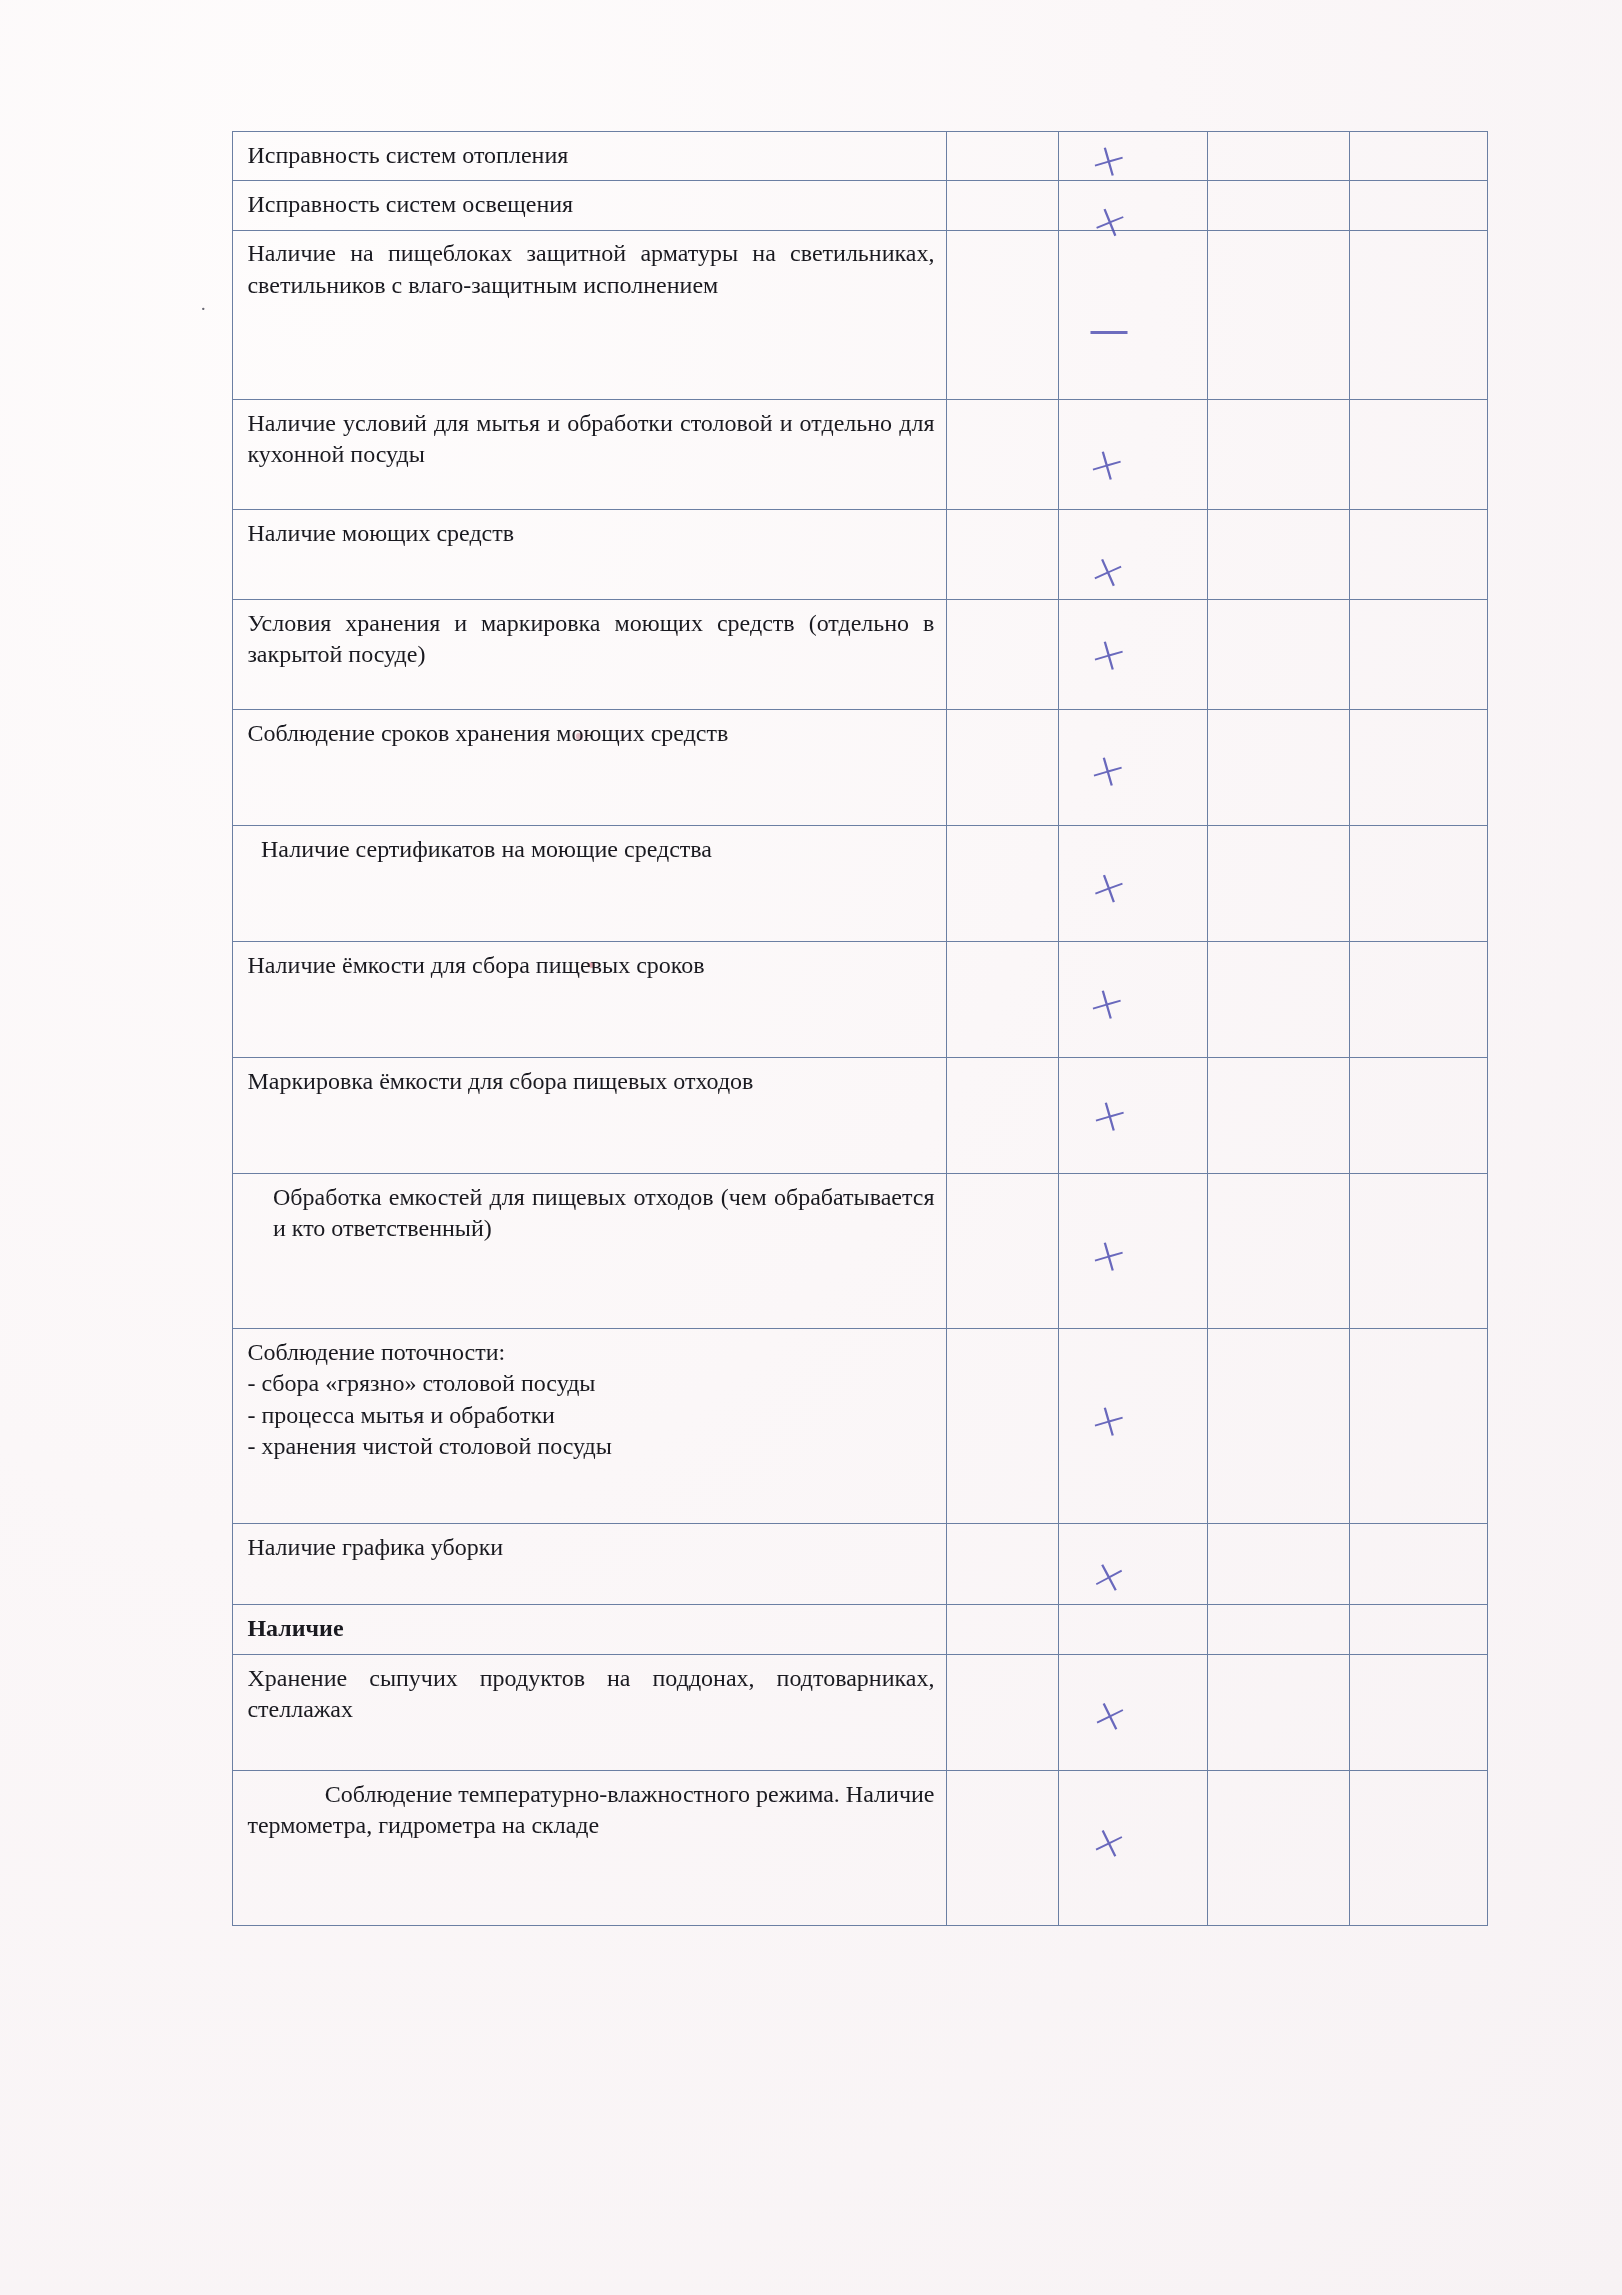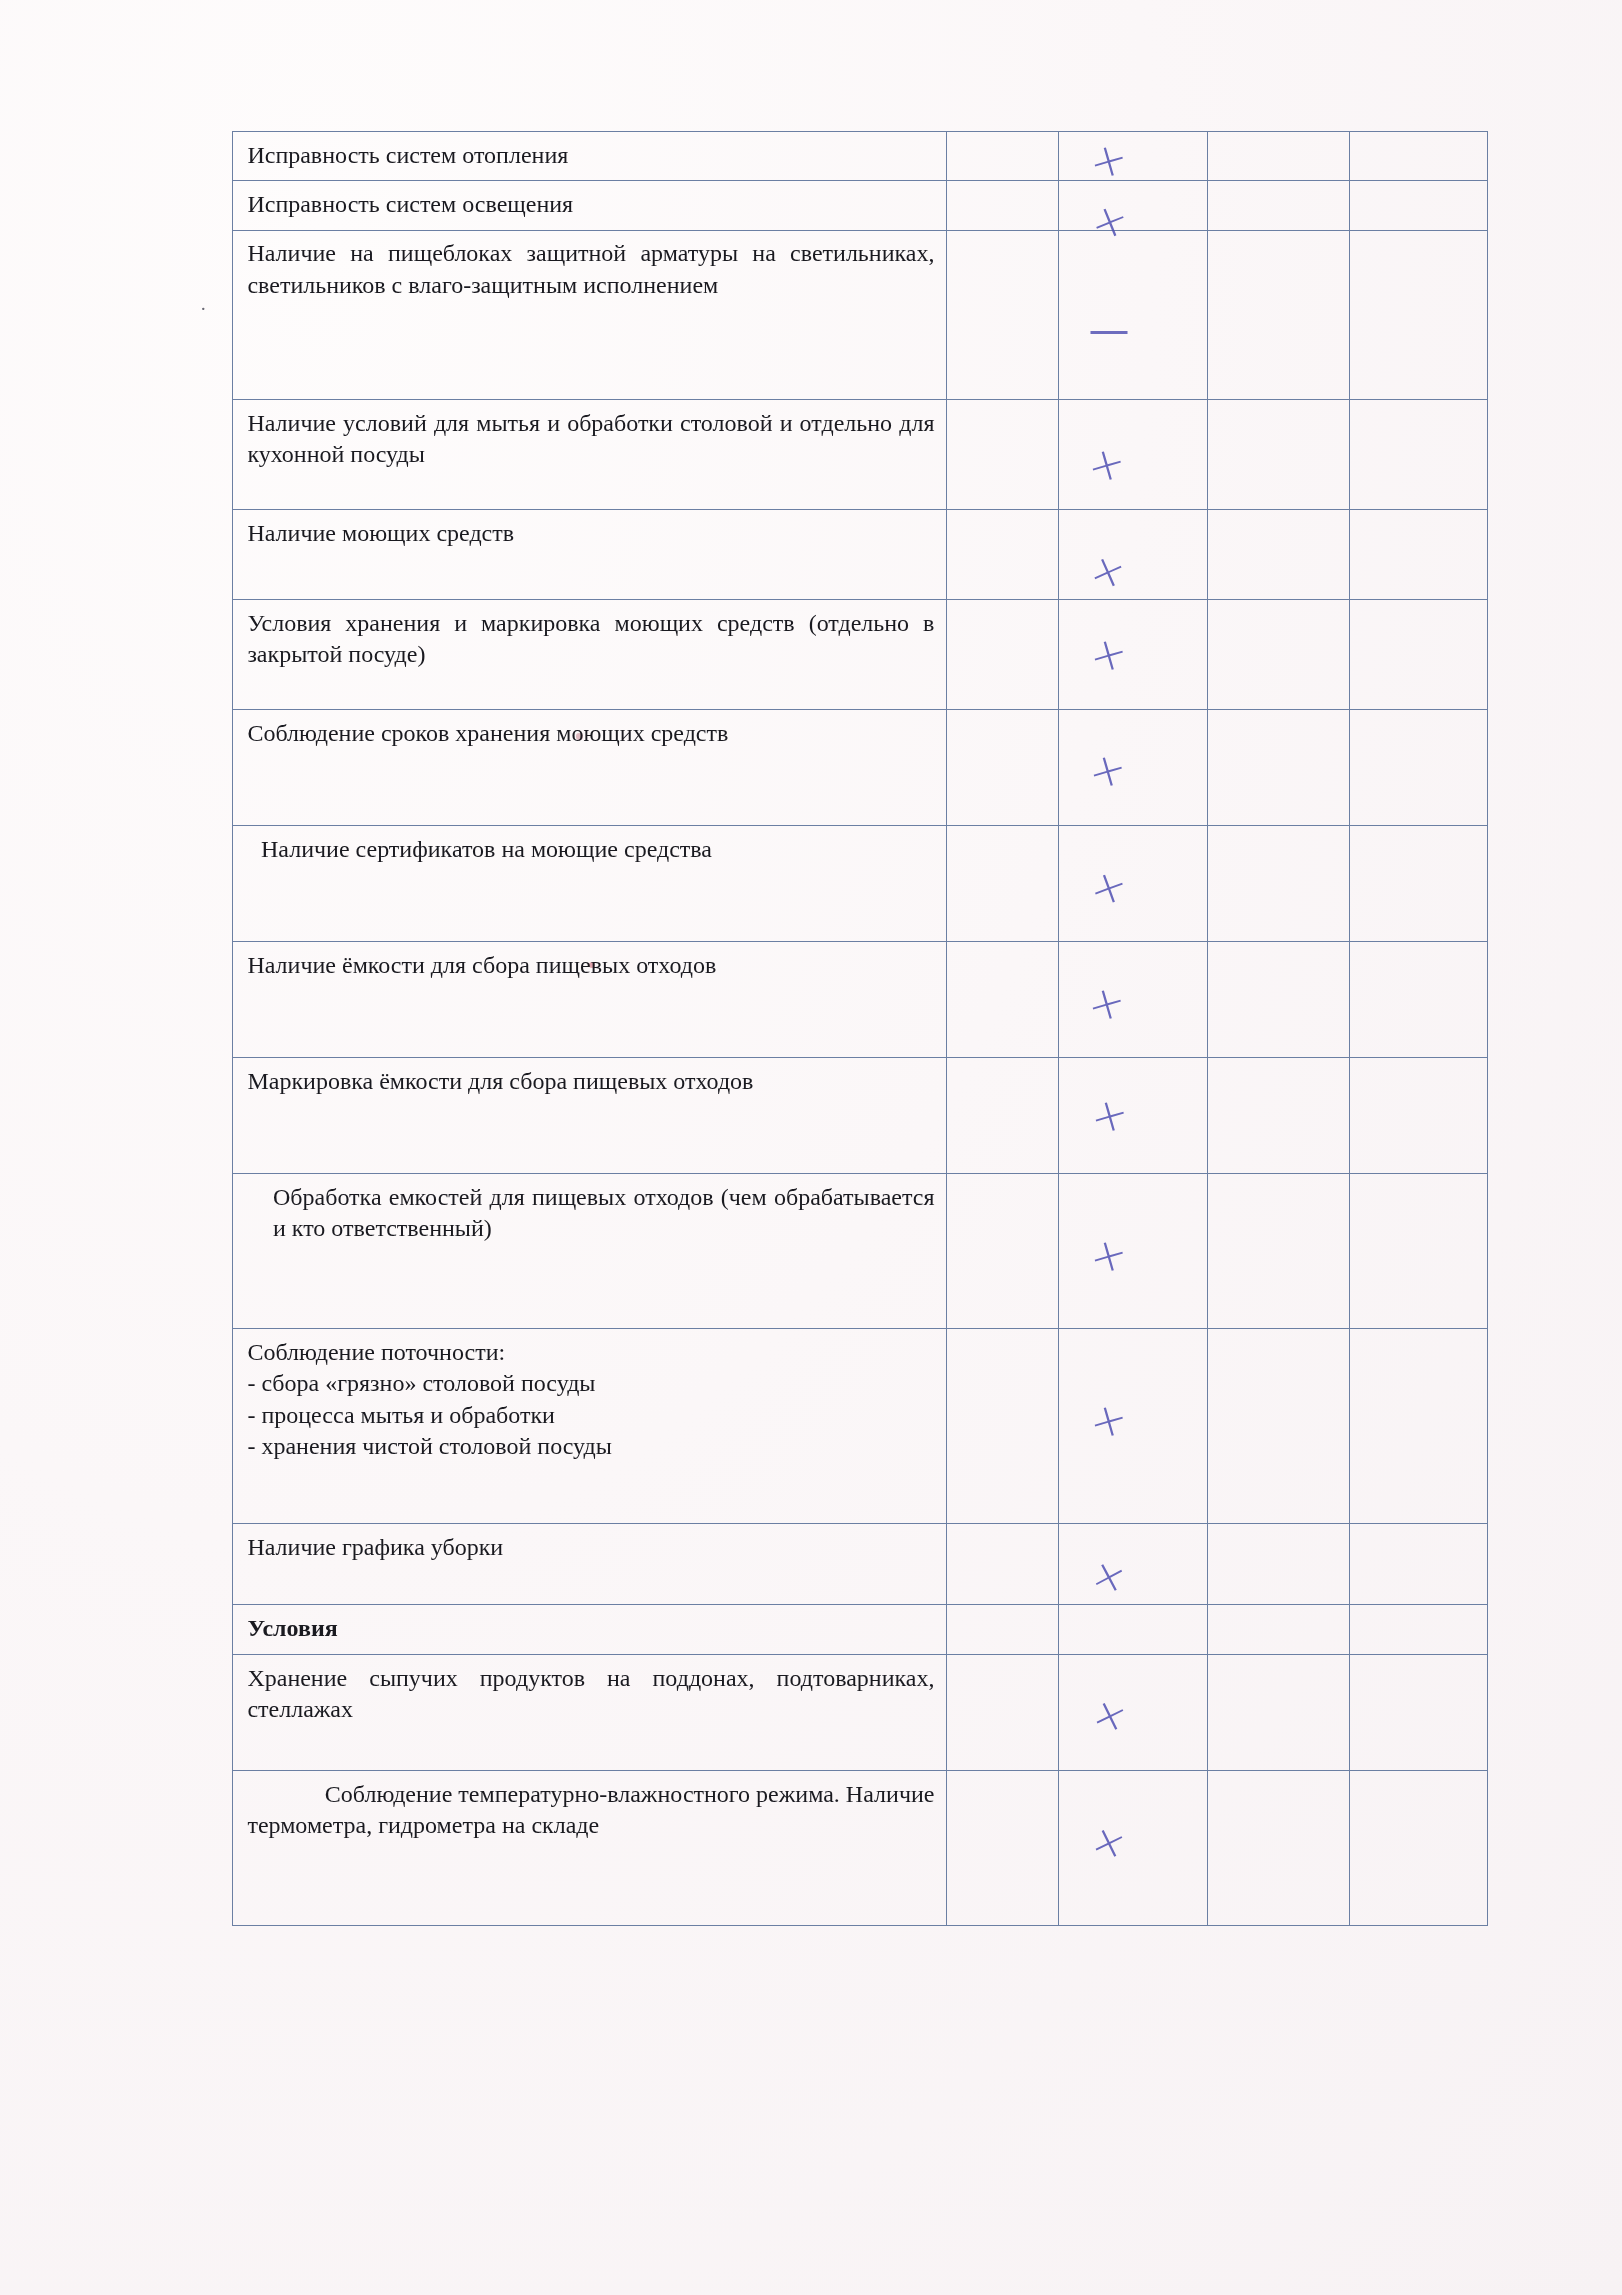--- a/index.html
+++ b/index.html
@@ -195,21 +195,21 @@
         <td class="c-text just" style="height:98px;padding-left:28px;">Наличие сертификатов на моющие средства</td>
         <td class="col-a"></td>
         <td class="mark">
           <span class="chk" style="left:30px;top:38px;transform:rotate(-20deg);">+</span>
         </td>
         <td class="col-c"></td>
         <td class="col-d"></td>
       </tr>
 
       <tr>
-        <td class="c-text just" style="height:98px;">Наличие ёмкости для сбора пищевых отходов</td>
+        <td class="c-text just" style="height:98px;">Наличие ёмкости для сбора пищевых сроков</td>
         <td class="col-a"></td>
         <td class="mark">
           <span class="chk" style="left:27.5px;top:38px;">+</span>
         </td>
         <td class="col-c"></td>
         <td class="col-d"></td>
       </tr>
 
       <tr>
         <td class="c-text just" style="height:98px;">Маркировка ёмкости для сбора пищевых отходов</td>
@@ -249,21 +249,21 @@
         <td class="col-a"></td>
         <td class="mark">
           <span class="chk" style="left:30px;top:29px;transform:rotate(-28deg);">+</span>
         </td>
         <td class="col-c"></td>
         <td class="col-d"></td>
       </tr>
 
 
       <tr>
-        <td class="sub-title">Условия</td>
+        <td class="sub-title">Наличие</td>
         <td class="col-a"></td>
         <td class="mark"></td>
         <td class="col-c"></td>
         <td class="col-d"></td>
       </tr>
 
       <tr>
         <td class="c-text just" style="height:98px;">Хранение сыпучих продуктов на поддонах, подтоварниках, стеллажах</td>
         <td class="col-a"></td>
         <td class="mark">

